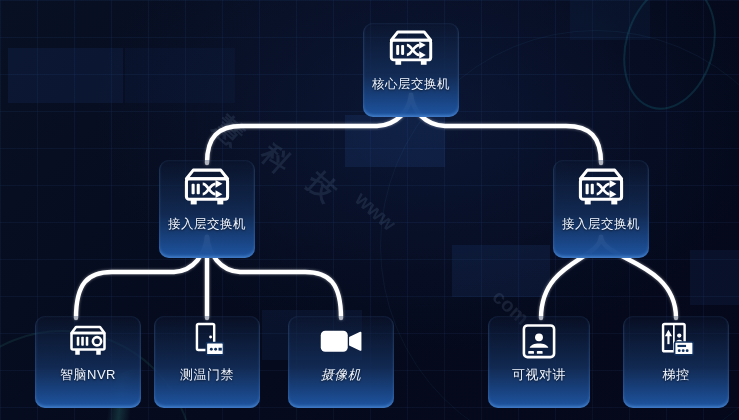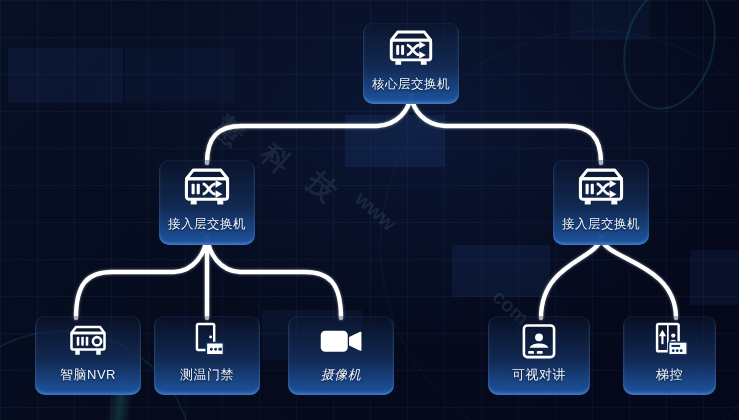--- a/index.html
+++ b/index.html
@@ -21,36 +21,36 @@
   .decor { position:absolute; z-index:0; border-radius:50%; pointer-events:none; }
   .watermark { position:absolute; z-index:1; color:rgba(150,175,210,0.13);
     transform:rotate(42deg); font-weight:bold; pointer-events:none; }
   .wires { position:absolute; left:0; top:0; z-index:2;
     filter:drop-shadow(0 0 1.5px rgba(255,255,255,0.45)); }
   .wires path { stroke:#ffffff; stroke-width:4.4; fill:none;
     stroke-linecap:round; stroke-linejoin:round; }
   .node {
     position:absolute; z-index:3; border-radius:10px;
     display:flex; flex-direction:column; align-items:center; justify-content:center;
-    gap:3px; padding-bottom:7px;
+    gap:3px; padding-bottom:20px;
     background:linear-gradient(180deg, rgba(14,26,52,0.30) 0%, rgba(19,45,88,0.88) 55%, #1e55a2 100%);
     box-shadow: inset 0 -2px 3px rgba(120,185,255,0.40), inset 0 1px 2px rgba(130,180,255,0.08);
   }
   .node .label { color:#f2f7ff; font-size:13px; font-weight:500;
     letter-spacing:0.5px; text-shadow:0 1px 2px rgba(0,0,0,0.65); white-space:nowrap; }
   .node .icon { display:flex; align-items:center; justify-content:center; }
   .node .icon svg { display:block; }
   .n-core   { left:363px; top:23px;  width:96px;  height:74px; }
   .n-accl   { left:159px; top:160px; width:96px;  height:78px; }
   .n-accr   { left:553px; top:160px; width:96px;  height:78px; }
   .n-nvr    { left:23px;  top:316px; width:106px; height:72px;margin-left:12px; }
   .n-door   { left:154px; top:316px; width:106px; height:72px;text-align:right; }
   .n-cam    { left:288px; top:316px; width:106px; height:72px;font-style:italic; }
   .n-inter  { left:488px; top:316px; width:102px; height:72px;text-align:center; }
-  .n-elev   { left:623px; top:316px; width:93px; height:72px; }
+  .n-elev   { left:623px; top:316px; width:106px; height:72px; }
   .n-core .label, .n-accl .label, .n-accr .label { font-size:12.5px; }
 </style>
 </head>
 <body>
 
 <div class="stage">
 
   <div class="grid"></div>
 
   <div class="cell" style="left:8px;top:48px;width:115px;height:55px;background:rgba(35,75,150,0.14);"></div>

